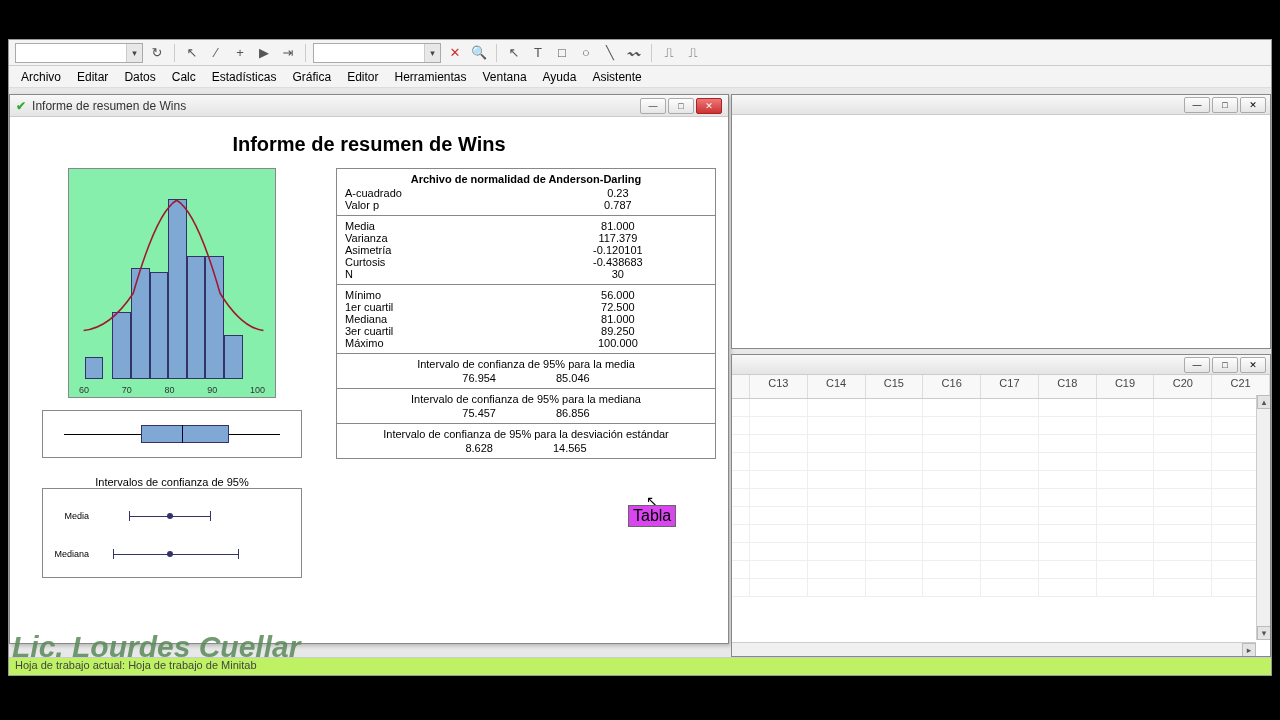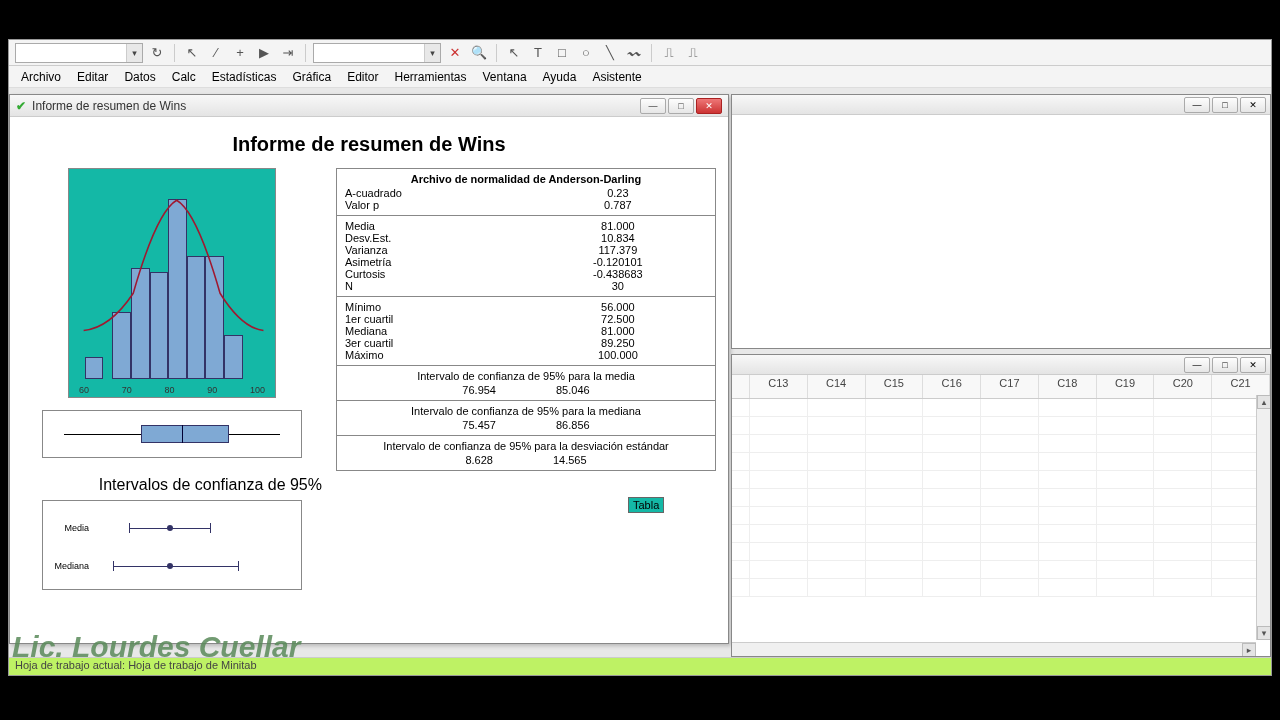--- a/index.html
+++ b/index.html
@@ -26,50 +26,50 @@
 .win-btn { width: 26px; height: 16px; border: 1px solid #aaa; background: linear-gradient(#fdfdfd,#e6e6e6); border-radius: 2px; display: flex; align-items: center; justify-content: center; font-size: 9px; cursor: pointer; }
 .win-close { background: linear-gradient(#e77,#c33); color: #fff; border-color: #a22; }
 
 .report-body { padding: 10px 12px; position: relative; height: calc(100% - 22px); overflow: hidden; }
 .report-title { text-align: center; font-size: 20px; font-weight: bold; margin: 6px 0 12px; }
 
 .report-grid { display: flex; gap: 14px; }
 .left-col { width: 300px; }
 .right-col { flex: 1; }
 
-.hist-box { border: 1px solid #888; width: 208px; height: 230px; margin: 0 auto 12px; position: relative; background: #14b8a6; }
+.hist-box { border: 1px solid #888; width: 208px; height: 230px; margin: 0 auto 12px; position: relative; background: #86efac; }
 .hist-bars { position: absolute; bottom: 18px; left: 10px; right: 10px; top: 8px; }
 .bar { position: absolute; bottom: 0; background: #7fa9d4; border: 1px solid #336; }
 .curve { position: absolute; left: 10px; right: 10px; top: 8px; bottom: 18px; }
 .axis-x { position: absolute; bottom: 2px; left: 10px; right: 10px; display: flex; justify-content: space-between; font-size: 9px; color: #333; }
 
 .boxplot { border: 1px solid #888; width: 260px; height: 48px; margin: 0 auto 18px; position: relative; background: #fff; }
 .bp-line { position: absolute; top: 50%; height: 1px; background: #000; }
 .bp-box { position: absolute; top: 30%; height: 40%; background: #7fa9d4; border: 1px solid #336; }
 .bp-median { position: absolute; top: 30%; height: 40%; width: 1px; background: #003; }
 
-.ci-title { text-align: right; font-size: 16px; margin-bottom: 6px; }
+.ci-title { text-align: center; font-size: 11px; }
 .ci-box { border: 1px solid #888; width: 260px; height: 90px; margin: 0 auto; padding: 8px 6px 4px; position: relative; background: #fff; }
 .ci-row { display: flex; align-items: center; height: 38px; }
 .ci-label { width: 44px; font-size: 9px; text-align: right; padding-right: 4px; }
 .ci-track { flex: 1; position: relative; height: 20px; }
 .ci-whisker { position: absolute; top: 50%; left: 10%; right: 10%; height: 1px; background: #336; }
 .ci-end { position: absolute; top: 25%; height: 50%; width: 1px; background: #336; }
 .ci-dot { position: absolute; top: 50%; width: 6px; height: 6px; background: #336; border-radius: 50%; transform: translate(-50%, -50%); }
 
 .stats-table { border: 1px solid #888; font-size: 11px; }
 .stats-section { border-bottom: 1px solid #888; padding: 4px 8px; }
 .stats-section:last-child { border-bottom: none; }
 .section-title { text-align: center; font-weight: bold; margin-bottom: 2px; }
 .stat-row { display: flex; }
 .stat-label { width: 48%; text-align: left; padding-right: 10px; }
 .stat-val { width: 52%; text-align: center; padding-left: 10px; }
 .ci-pair { display: flex; justify-content: center; gap: 60px; }
 
-.tooltip { position: absolute; left: 618px; top: 380px; font-size: 11px; background: #14b8a6; border: 1px solid #666; padding: 1px 4px; }
+.tooltip { position: absolute; left: 618px; top: 388px; font-size: 16px; background: #d946ef; border: 1px solid #666; padding: 1px 4px; }
 .cursor-arrow { position: absolute; left: 636px; top: 376px; font-size: 14px; color: #000; pointer-events: none; }
 
 .sheet-window { position: absolute; top: 6px; left: 722px; right: 0; height: 255px; background: #fff; border: 1px solid #888; }
 .sheet-window2 { position: absolute; top: 266px; left: 722px; right: 0; bottom: 0; background: #fff; border: 1px solid #888; }
 .sheet-title { height: 20px; background: linear-gradient(#f8f8f8,#e4e4e4); border-bottom: 1px solid #ccc; display: flex; align-items: center; }
 .sheet-controls { margin-left: auto; display: flex; gap: 2px; padding-right: 4px; }
 .sheet-grid { position: relative; height: calc(100% - 20px); overflow: hidden; }
 .col-headers { display: flex; height: 24px; border-bottom: 1px solid #ccc; }
 .col-h { width: 58px; text-align: center; font-size: 11px; padding: 2px 0; border-right: 1px solid #ddd; background: #f8f8f8; color: #444; }
 .grid-rows { }
@@ -215,24 +215,20 @@
                     <div class="stat-label">Valor p</div>
                     <div class="stat-val">0.787</div>
                   </div>
               </div>
               <div class="stats-section">
                 <div class="stat-row">
                     <div class="stat-label">Media</div>
                     <div class="stat-val">81.000</div>
                   </div>
                 <div class="stat-row">
-                    <div class="stat-label">Desv.Est.</div>
-                    <div class="stat-val">10.834</div>
-                  </div>
-                <div class="stat-row">
                     <div class="stat-label">Varianza</div>
                     <div class="stat-val">117.379</div>
                   </div>
                 <div class="stat-row">
                     <div class="stat-label">Asimetría</div>
                     <div class="stat-val">-0.120101</div>
                   </div>
                 <div class="stat-row">
                     <div class="stat-label">Curtosis</div>
                     <div class="stat-val">-0.438683</div>

